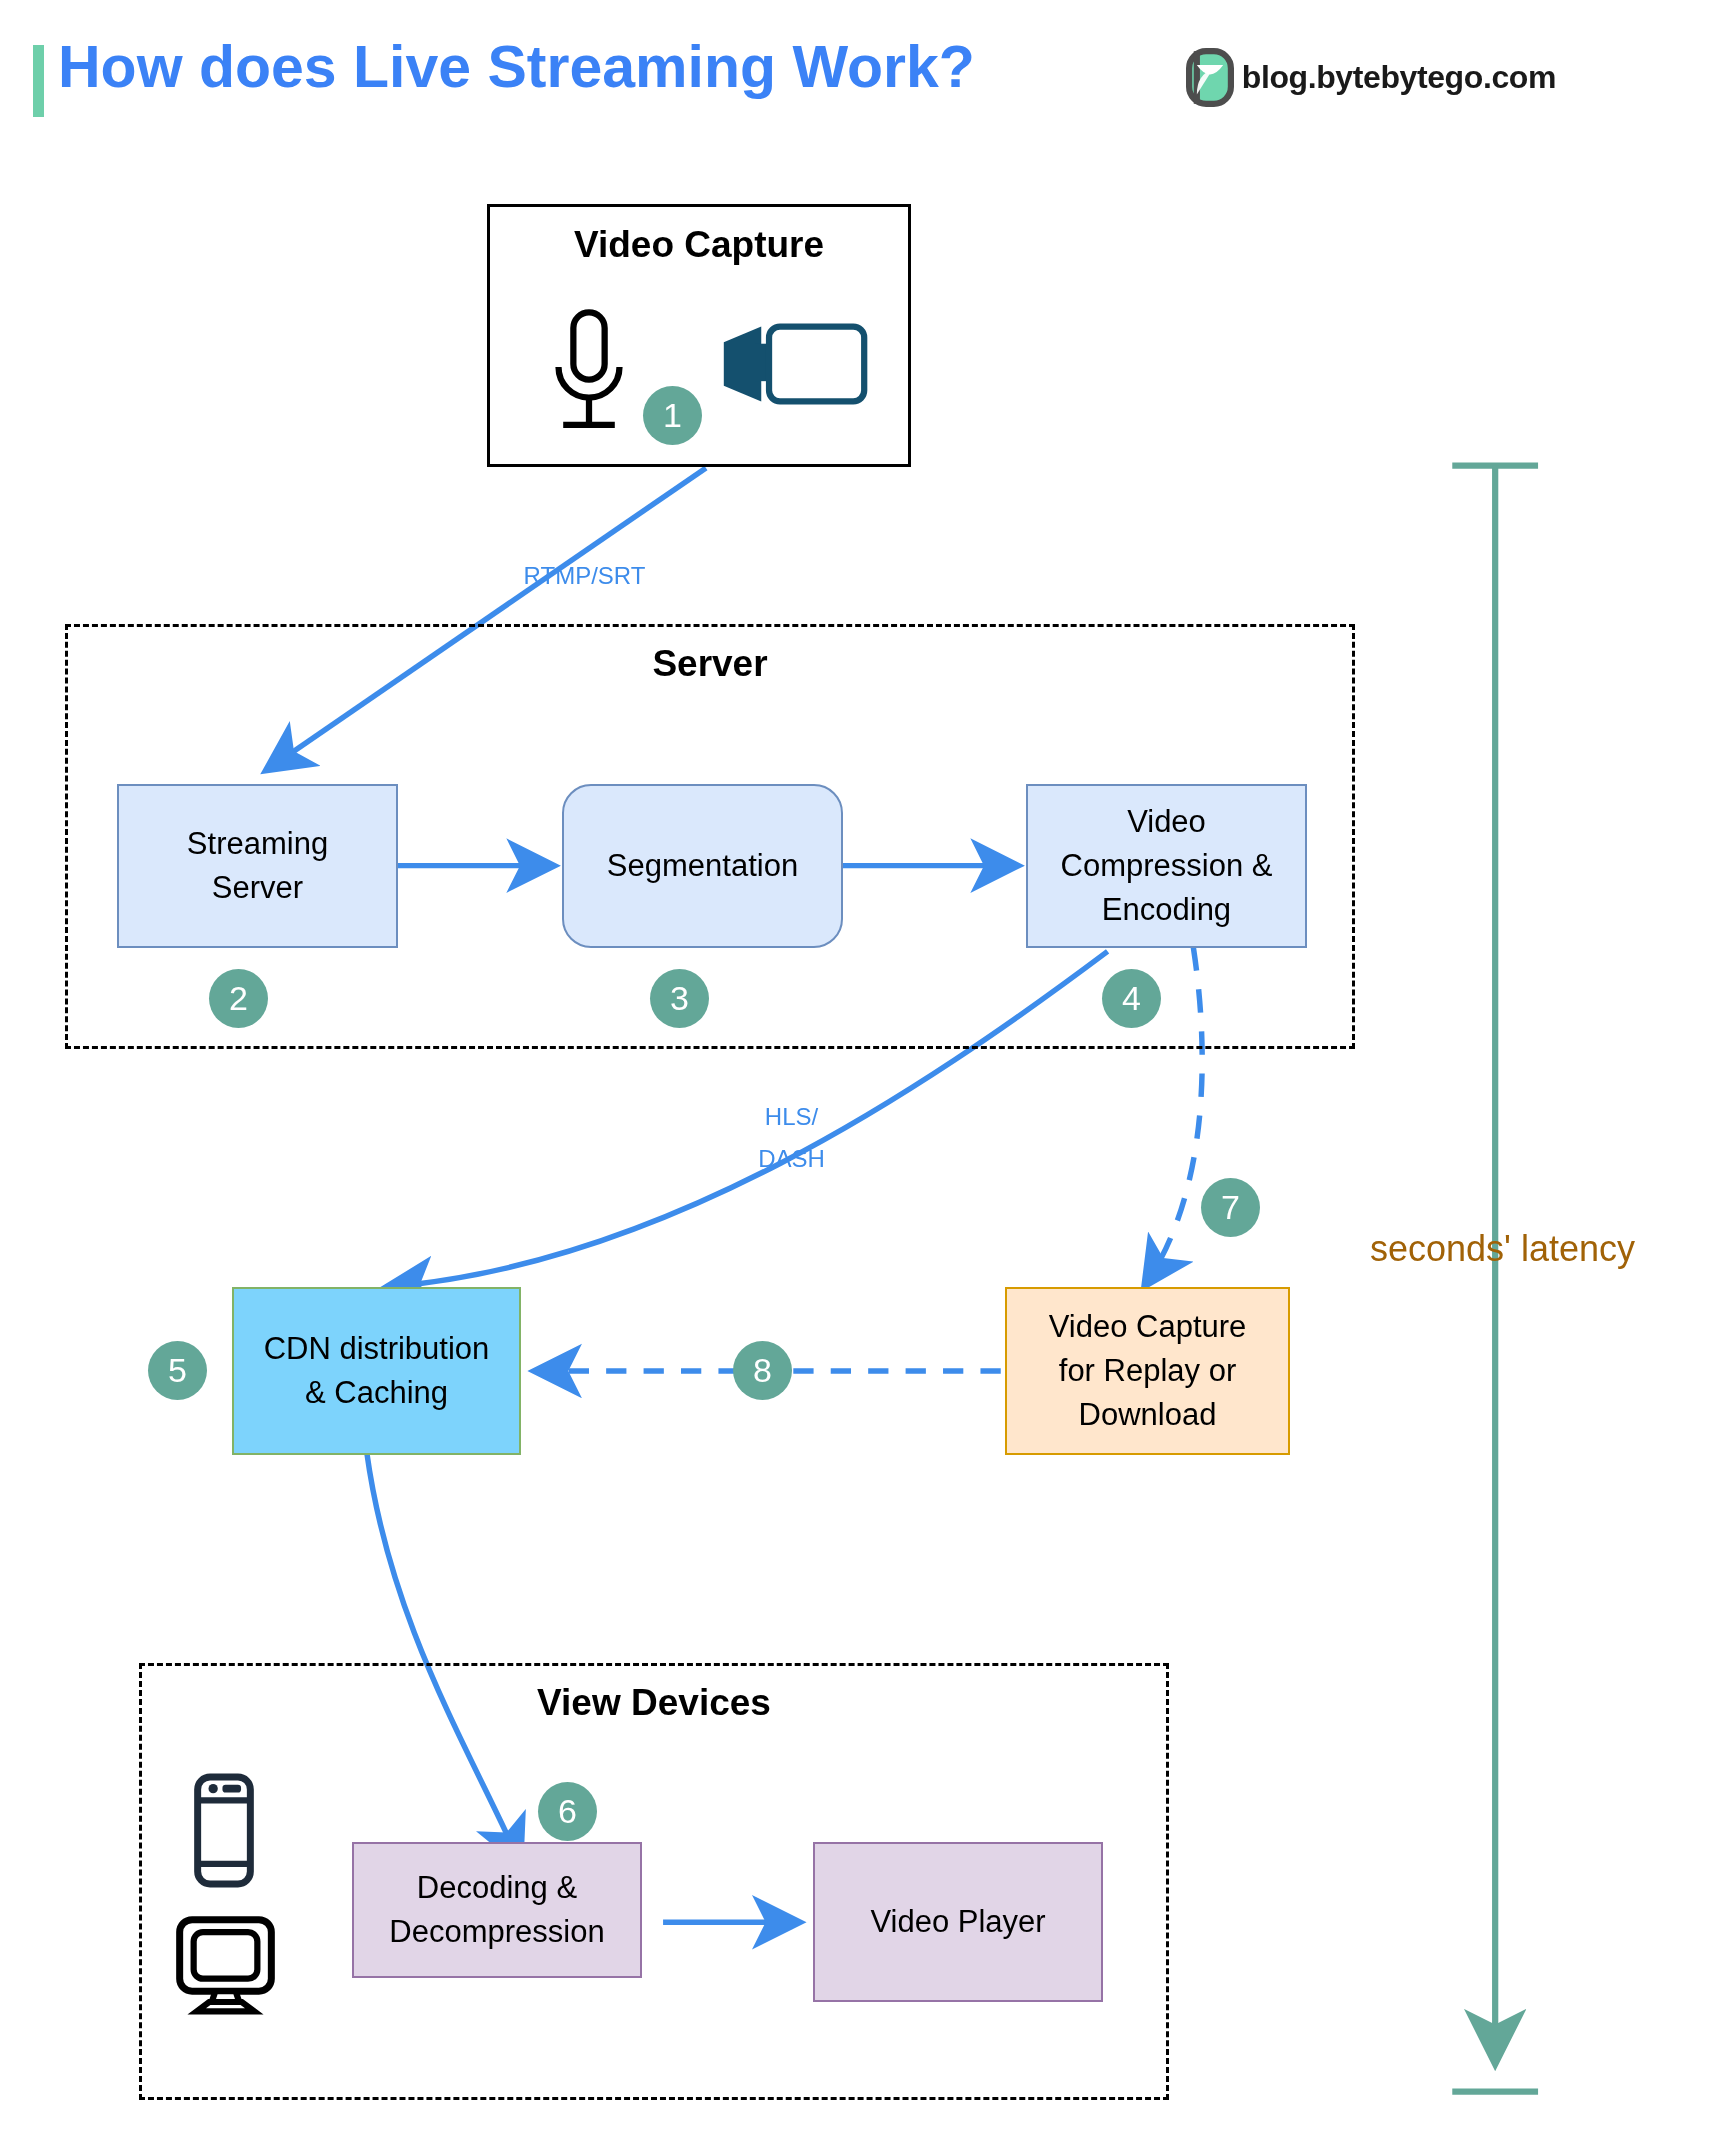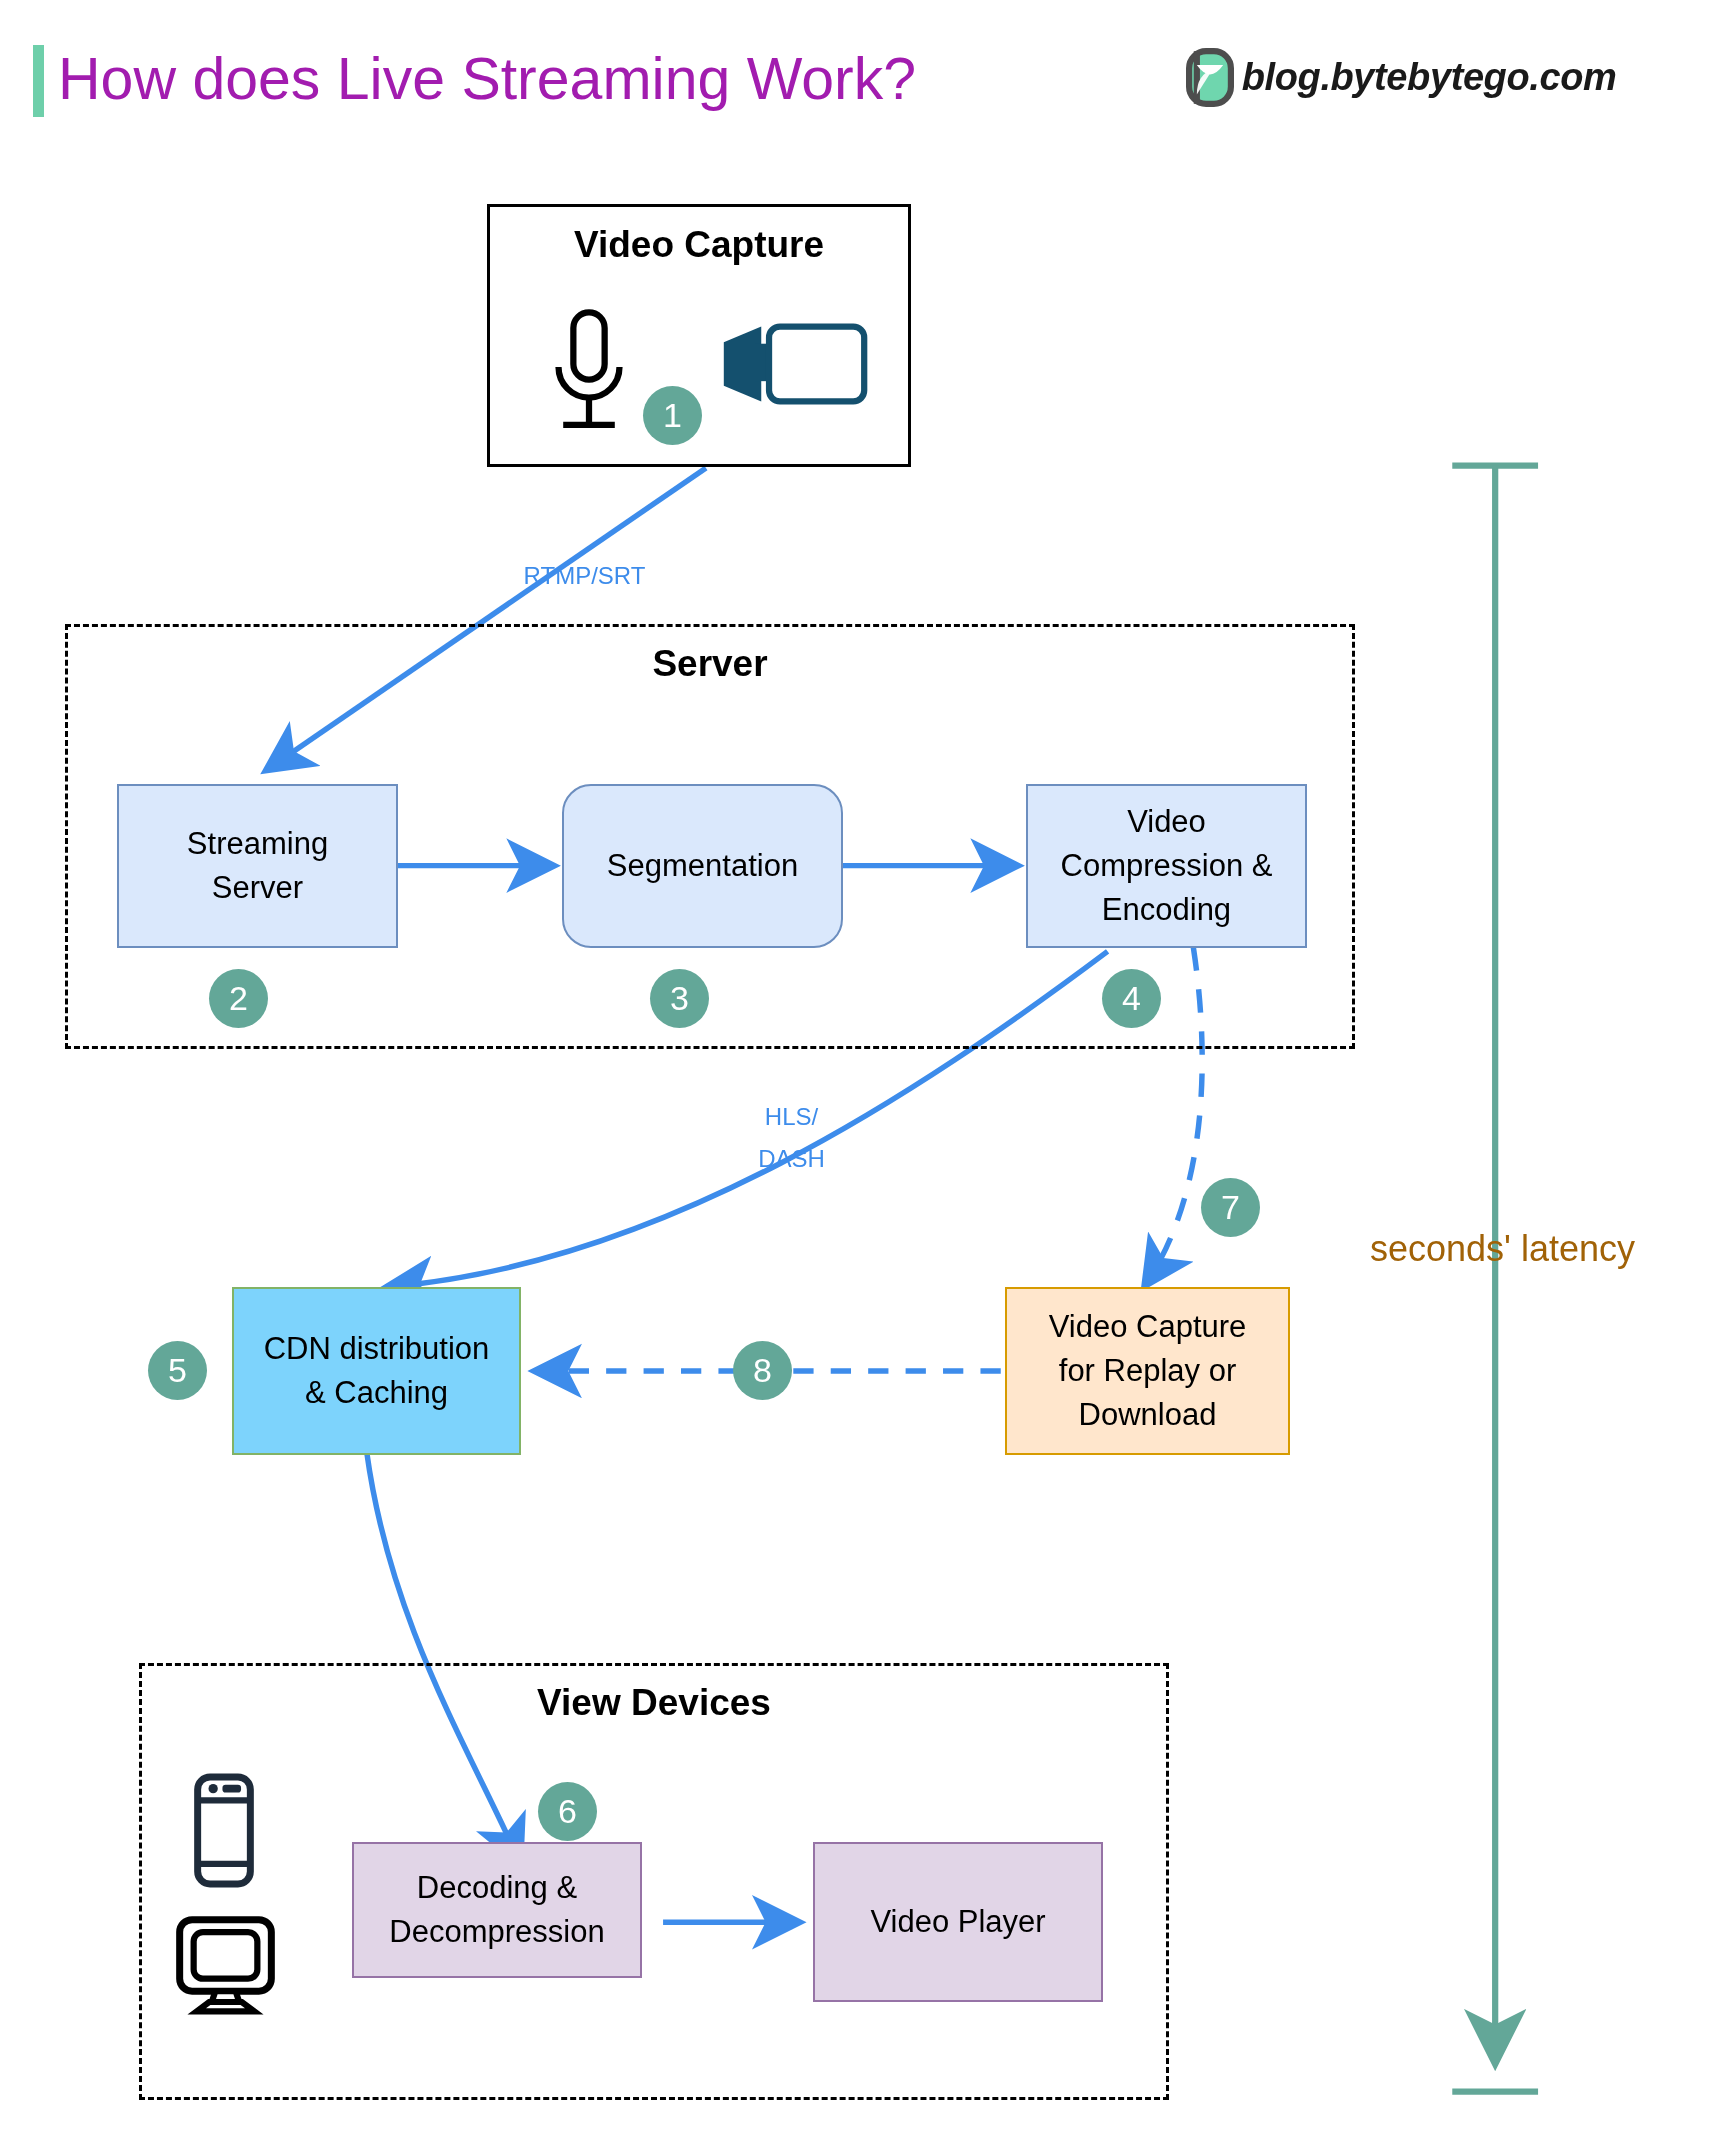--- a/index.html
+++ b/index.html
@@ -22,43 +22,42 @@
     position: absolute;
     left: 33px;
     top: 45px;
     width: 11px;
     height: 72px;
     background: #6ecfaa;
   }
   .title-text {
     position: absolute;
     left: 58px;
-    top: 39px;
+    top: 27px;
     font-size: 59px;
     line-height: 81px;
-    color: #a21caf;
-    white-space: nowrap;
-    font-weight: 400;
+    color: #3b82f6;
+    white-space: nowrap;
+    font-weight: 700;
   }
   .brand-wrap {
     position: absolute;
     left: 1186px;
     top: 48px;
     display: flex;
     align-items: center;
     gap: 7.8px;
   }
   .brand-logo { width: 48px; height: 59px; display:block; }
   .brand-text {
-    font-size: 38px;
+    font-size: 32px;
     font-weight: 700;
     color: #1a1a1a;
     letter-spacing: -0.4px;
     white-space: nowrap;
-    font-style: italic;
   }
 
   
   .node {
     position: absolute;
     box-sizing: border-box;
     display: flex;
     align-items: center;
     justify-content: center;
     text-align: center;

